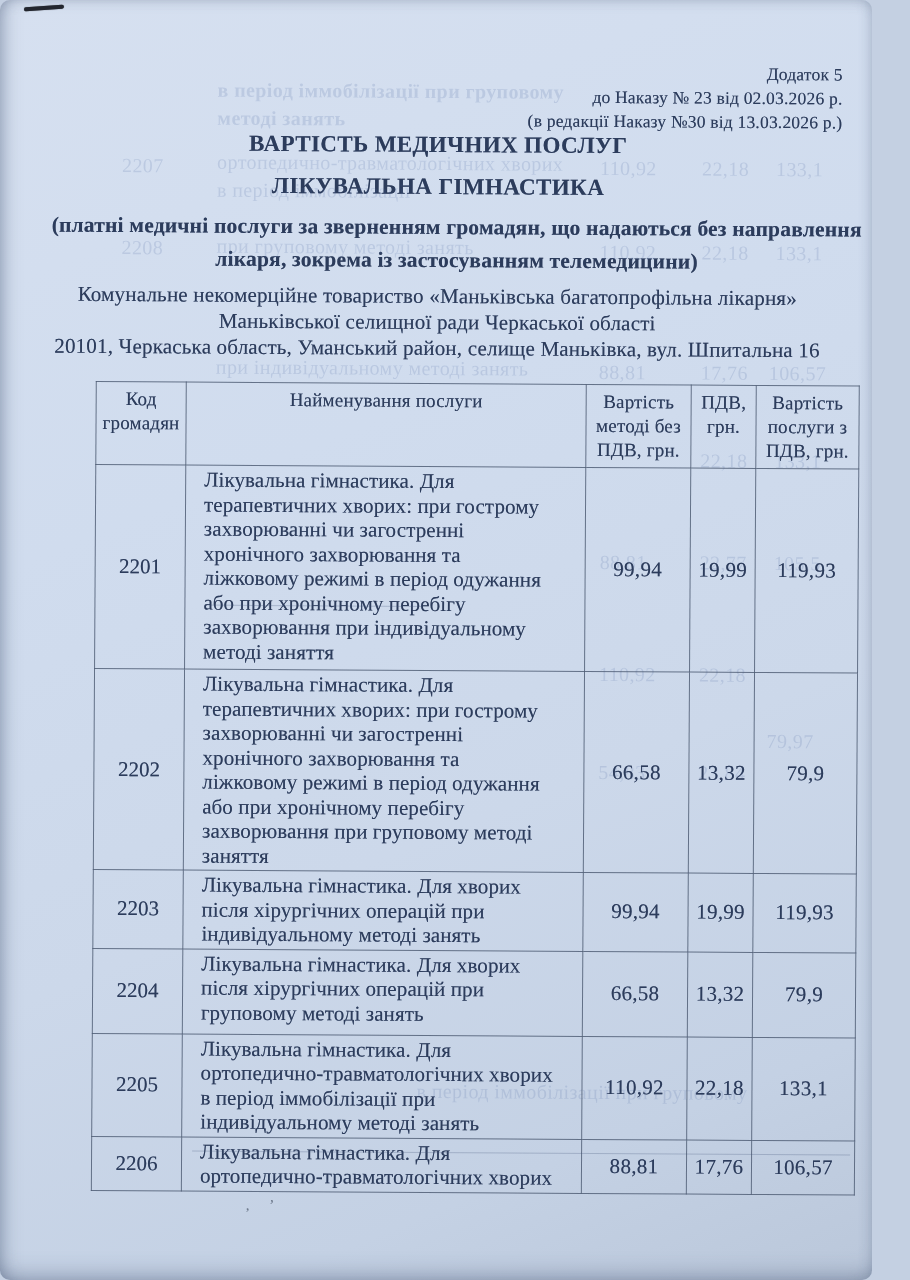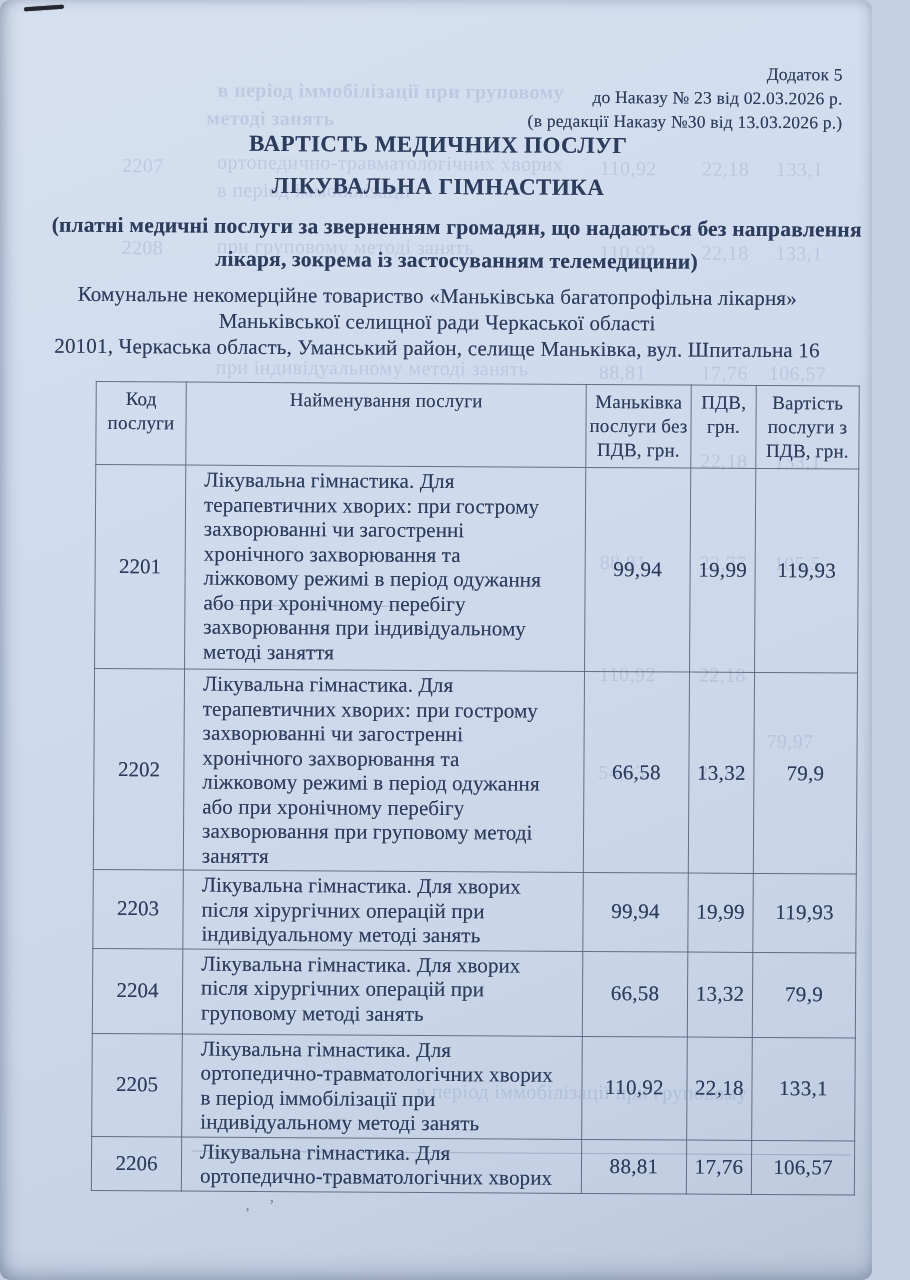--- a/index.html
+++ b/index.html
@@ -90,21 +90,21 @@
 </style>
 </head>
 <body>
 
 <div class="page">
   <div class="pen-mark"></div>
 
   <div class="sheet">
 
     <div class="ghost b" style="left:215px;top:80px">в період іммобілізації при груповому</div>
-    <div class="ghost b" style="left:204px;top:108px">методі занять</div>
+    <div class="ghost b" style="left:215px;top:108px">методі занять</div>
     <div class="ghost" style="left:120px;top:156px">2207</div>
     <div class="ghost" style="left:215px;top:152px">ортопедично-травматологічних хворих</div>
     <div class="ghost" style="left:598px;top:156px">110,92</div>
     <div class="ghost" style="left:700px;top:156px">22,18</div>
     <div class="ghost" style="left:774px;top:156px">133,1</div>
     <div class="ghost" style="left:215px;top:180px">в період іммобілізації</div>
     <div class="ghost" style="left:120px;top:238px">2208</div>
     <div class="ghost" style="left:215px;top:236px">при груповому методі занять</div>
     <div class="ghost" style="left:598px;top:240px">110,92</div>
     <div class="ghost" style="left:700px;top:240px">22,18</div>
@@ -148,23 +148,23 @@
       <table class="txt">
         <colgroup>
           <col style="width:90px">
             <col style="width:400px">
             <col style="width:105px">
           <col style="width:65px">
             <col style="width:103px">
         </colgroup>
         <thead>
           <tr style="height:83px">
-            <th>Код послуги</th>
+            <th>Код громадян</th>
             <th>Найменування послуги</th>
-            <th>Маньківка послуги без ПДВ, грн.</th>
+            <th>Вартість методі без ПДВ, грн.</th>
             <th>ПДВ, грн.</th>
             <th>Вартість послуги з ПДВ, грн.</th>
           </tr>
         </thead>
         <tbody>
           <tr style="height:204px">
             <td class="code">2201</td>
             <td class="name">Лікувальна гімнастика. Для терапевтичних хворих: при гострому захворюванні чи загостренні хронічного захворювання та ліжковому режимі в період одужання або при хронічному перебігу захворювання при індивідуальному методі заняття</td>
             <td class="num">99,94</td>
             <td class="num">19,99</td>

